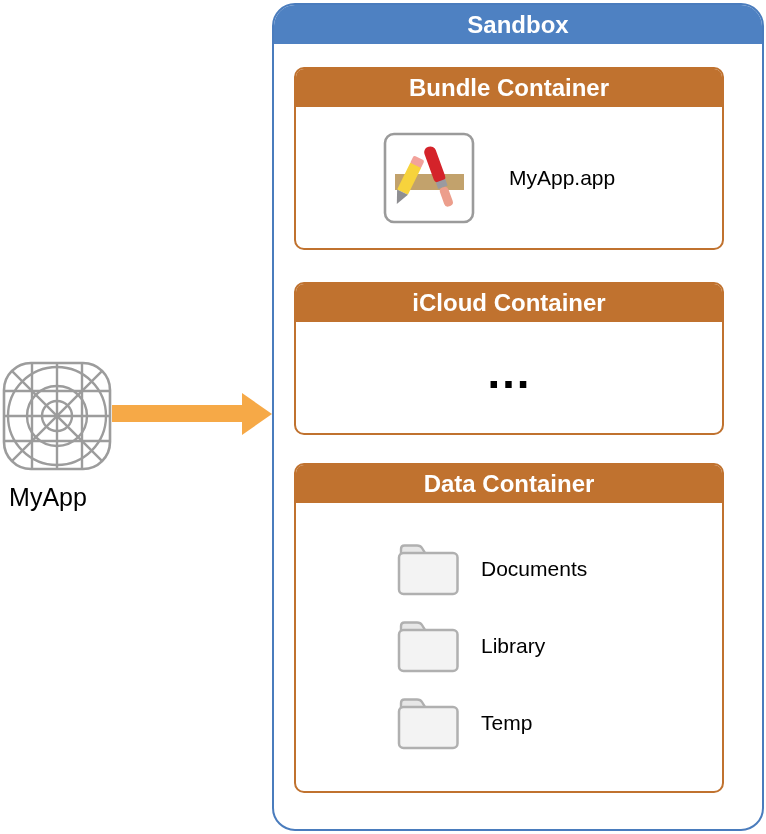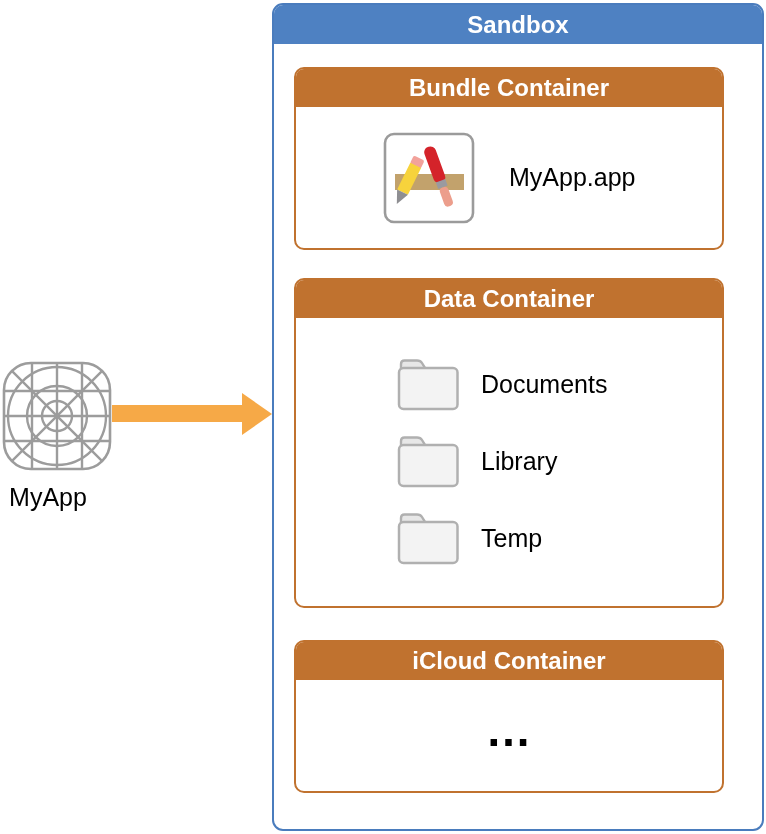--- a/index.html
+++ b/index.html
@@ -11,40 +11,40 @@
   .wire-icon{position:absolute;left:2px;top:361px;width:110px;height:110px;}
   .source-label{
     position:absolute;left:0;top:483px;width:96px;text-align:center;
     font-size:25px;color:#000;
   }
   
   .arrow{position:absolute;left:112px;top:393px;width:160px;height:42px;}
   
   .sandbox{
     position:absolute;left:272px;top:3px;width:492px;height:828px;
-    box-sizing:border-box;border:2px solid #4A7CBD;border-radius:11px;
+    box-sizing:border-box;border:2px solid #4A7CBD;border-radius:23px;
     background:#ffffff;overflow:hidden;
   }
   .sandbox-header{
     height:39px;line-height:39px;background:#4E81C2;color:#ffffff;
     font-size:24px;font-weight:bold;text-align:center;
   }
   .sandbox-body{padding:23px 28px 0 20px;}
   .container{
     box-sizing:border-box;width:430px;border:2px solid #C0722F;
     border-radius:10px;background:#ffffff;overflow:hidden;
   }
   .c-header{
     height:38px;line-height:38px;background:#C0722F;color:#ffffff;
     font-size:24px;font-weight:bold;text-align:center;
   }
   .bundle{height:183px;}
   .bundle-body{display:flex;align-items:center;height:141px;padding-left:87px;}
   .bundle-body .app-icon{width:92px;height:92px;flex:0 0 auto;}
-  .item-label{font-size:25px;color:#000;}
+  .item-label{font-size:21px;color:#000;}
   .bundle-body .item-label{margin-left:34px;}
   .data{height:330px;margin-top:28px;}
   .data-body{padding-top:37px;}
   .folder-row{display:flex;align-items:center;padding-left:99px;margin-bottom:19px;height:58px;}
   .folder-row .folder{width:66px;height:58px;flex:0 0 auto;}
   .folder-row .item-label{margin-left:20px;}
   .icloud{height:153px;margin-top:32px;}
   .icloud-body{height:111px;display:flex;align-items:center;justify-content:center;}
   .ellipsis{font-size:46px;font-weight:bold;letter-spacing:1px;line-height:1;transform:translateY(-6px);}
 </style>
@@ -99,20 +99,27 @@
             <g transform="rotate(26 25 49)">
               <rect x="19" y="23.5" width="12" height="9" rx="2" fill="#F2A29B"></rect>
               <rect x="19" y="31.5" width="12" height="30" fill="#F7D33C"></rect>
               <polygon points="19,61.5 31,61.5 25,74.5" fill="#8E8E92"></polygon>
             </g>
           </svg>
           <span class="item-label">MyApp.app</span>
         </div>
       </section>
 
+      <section class="container icloud">
+        <div class="c-header">iCloud Container</div>
+        <div class="icloud-body">
+          <span class="ellipsis">…</span>
+        </div>
+      </section>
+
       <section class="container data">
         <div class="c-header">Data Container</div>
         <div class="data-body">
 
           <div class="folder-row">
             <svg class="folder" viewBox="0 0 66 58">
               <path d="M6 20 L6 9 Q6 5.5 9.5 5.5 L22 5.5 Q25.5 5.5 27 8 L32.5 17 Z" fill="#E7E7E7" stroke="#B0B0B0" stroke-width="2.4" stroke-linejoin="round"></path>
               <rect x="4" y="13" width="58.5" height="41" rx="4.5" fill="#F3F3F3" stroke="#B0B0B0" stroke-width="2.5"></rect>
             </svg>
             <span class="item-label">Documents</span>
@@ -130,22 +137,15 @@
             <svg class="folder" viewBox="0 0 66 58">
               <path d="M6 20 L6 9 Q6 5.5 9.5 5.5 L22 5.5 Q25.5 5.5 27 8 L32.5 17 Z" fill="#E7E7E7" stroke="#B0B0B0" stroke-width="2.4" stroke-linejoin="round"></path>
               <rect x="4" y="13" width="58.5" height="41" rx="4.5" fill="#F3F3F3" stroke="#B0B0B0" stroke-width="2.5"></rect>
             </svg>
             <span class="item-label">Temp</span>
           </div>
 
         </div>
       </section>
 
-      <section class="container icloud">
-        <div class="c-header">iCloud Container</div>
-        <div class="icloud-body">
-          <span class="ellipsis">…</span>
-        </div>
-      </section>
-
     </div>
   </div>
 </div>
 
 </body></html>

